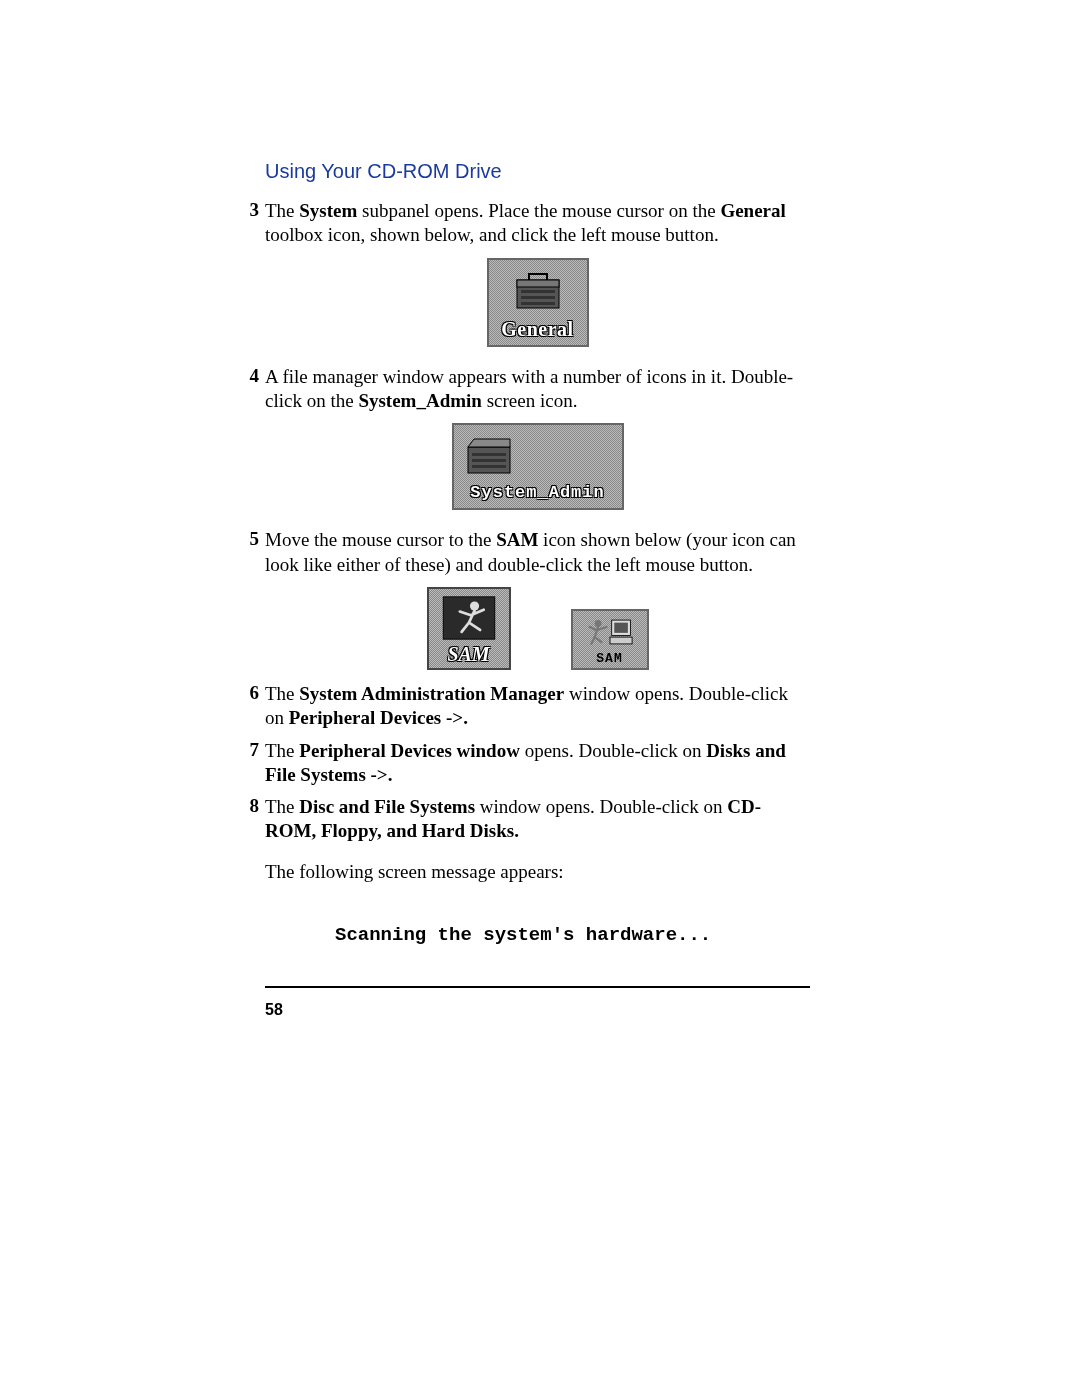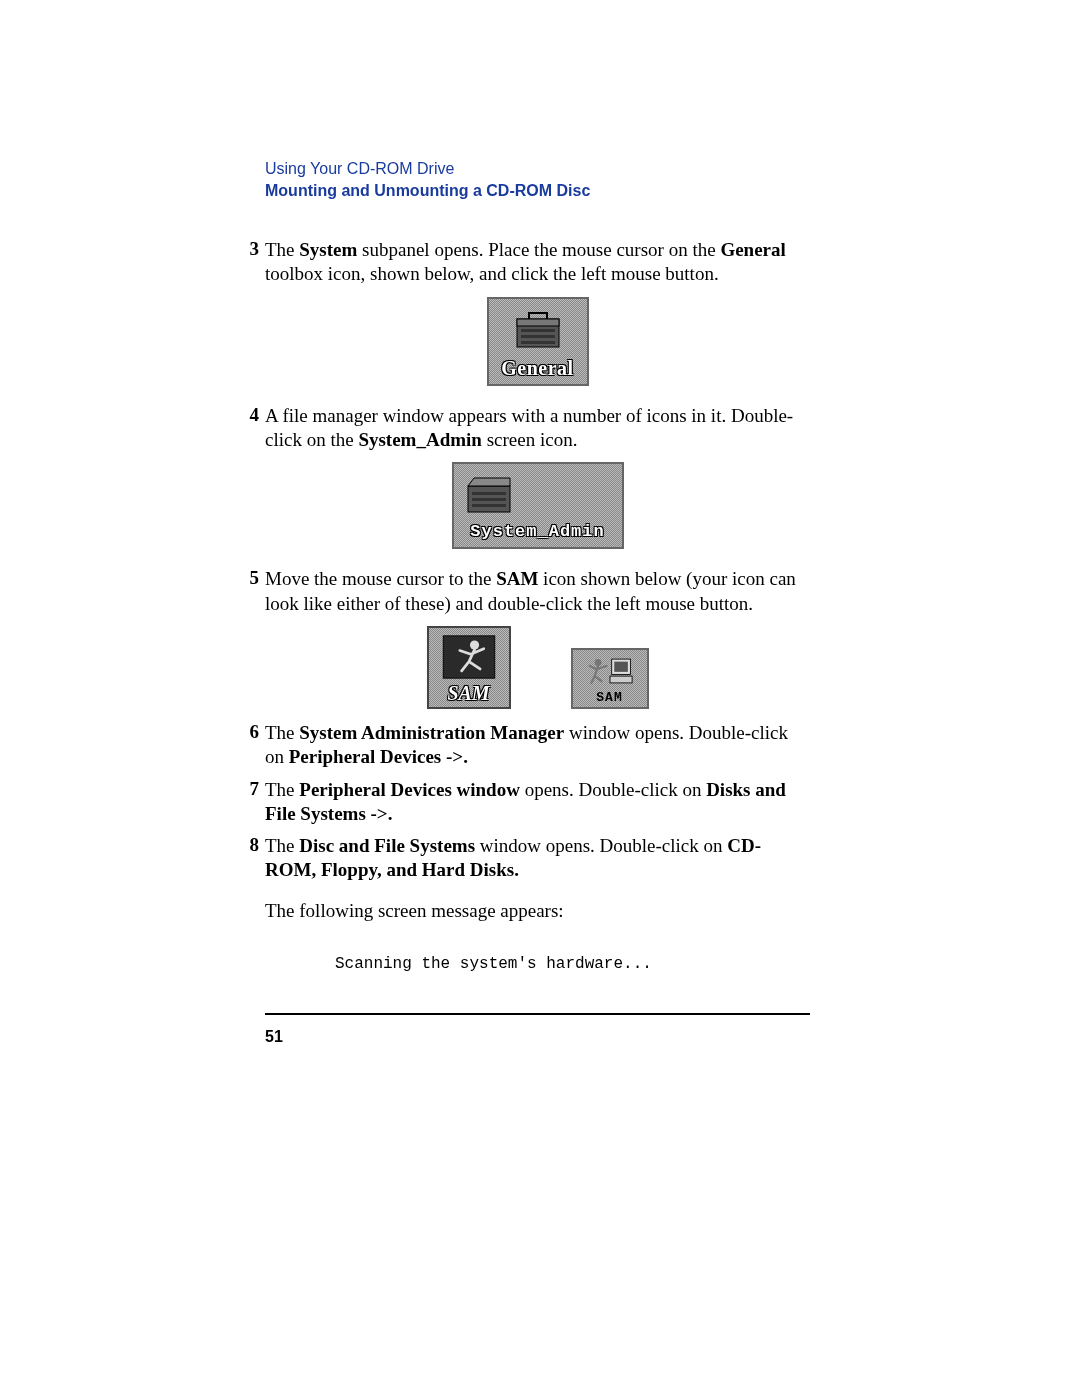--- a/index.html
+++ b/index.html
@@ -14,23 +14,23 @@
     position: relative;
   }
   .page {
     position: absolute;
     left: 265px;
     top: 160px;
     width: 545px;
   }
   .header-line1 {
     color: #1a3b9e;
-    font-size: 16px;
+    font-size: 20px;
     font-family: Arial, Helvetica, sans-serif;
-    margin-bottom: 4px;
+    margin-bottom: 16px;
   }
   .header-line2 {
     color: #1a3b9e;
     font-size: 16px;
     font-family: Arial, Helvetica, sans-serif;
     font-weight: bold;
     margin-bottom: 38px;
   }
   .step-row {
     display: flex;
@@ -121,22 +121,23 @@
   .icon-label-sam2 {
     font-family: "Courier New", monospace;
     font-size: 13px;
     font-weight: bold;
     color: #000;
     text-align: center;
     letter-spacing: 1px;
   }
   .message-block {
     font-family: "Courier New", monospace;
-    font-size: 16px;
-    margin: 32px 0 40px 70px;
+    font-size: 19px;
+    margin: 40px 0 40px 70px;
+    font-weight: bold;
   }
   .footer-rule {
     border-top: 2.5px solid #000;
     margin-top: 24px;
     padding-top: 10px;
   }
   .page-num {
     font-family: Arial, Helvetica, sans-serif;
     font-weight: bold;
     font-size: 16px;
@@ -146,21 +147,20 @@
     font-size: 19px;
     margin: 6px 0 6px 0;
   }
 </style>
 </head>
 <body>
 
 <div class="page">
 
   <div class="header-line1">Using Your CD-ROM Drive</div>
-  <div class="header-line2">Mounting and Unmounting a CD-ROM Disc</div>
 
   <div class="step-row">
     <div class="step-num">3</div>
     <div class="step-text">
       <span>The </span><b>System</b><span> subpanel opens. Place the mouse cursor on the </span><b>General</b><span> toolbox icon, shown below, and click the left mouse button.</span>
     </div>
   </div>
 
   <div class="icon-wrap">
     <div class="icon-general">
@@ -244,16 +244,16 @@
       <span>The </span><b>Disc and File Systems</b><span> window opens. Double-click on </span><b>CD-ROM, Floppy, and Hard Disks.</b>
     </div>
   </div>
 
   <div class="para" style="margin-top:16px;">The following screen message appears:</div>
 
   <div class="message-block">Scanning the system's hardware...</div>
 
 
   <div class="footer-rule">
-    <span class="page-num">51</span>
+    <span class="page-num">58</span>
   </div>
 
 </div>
 
 </body></html>

